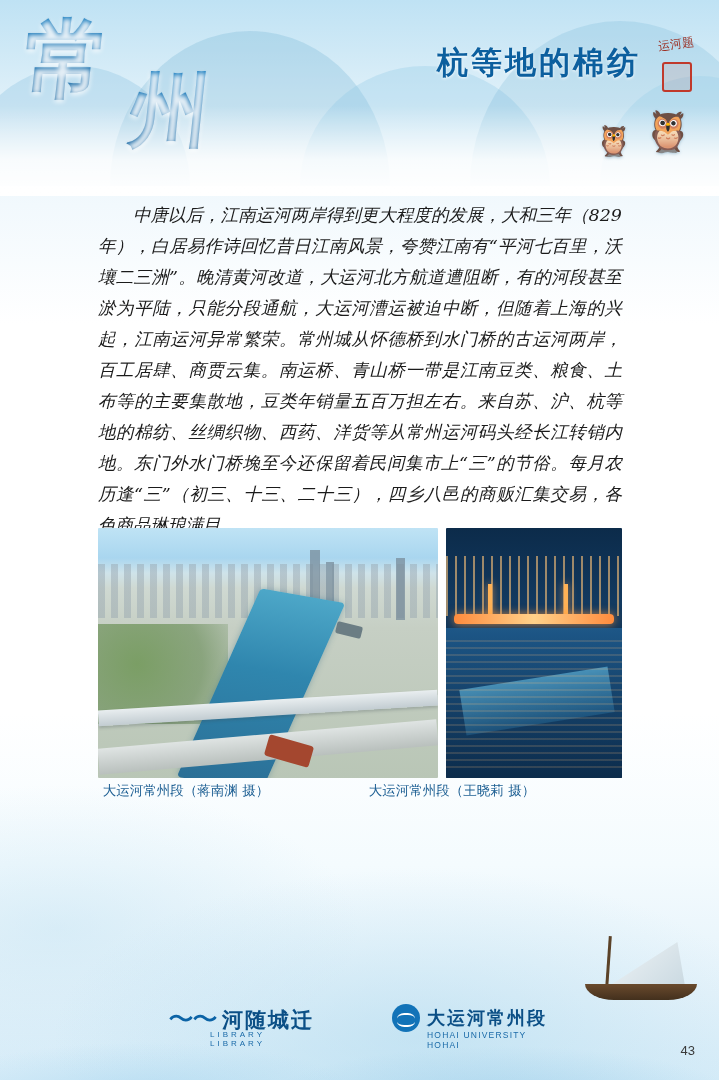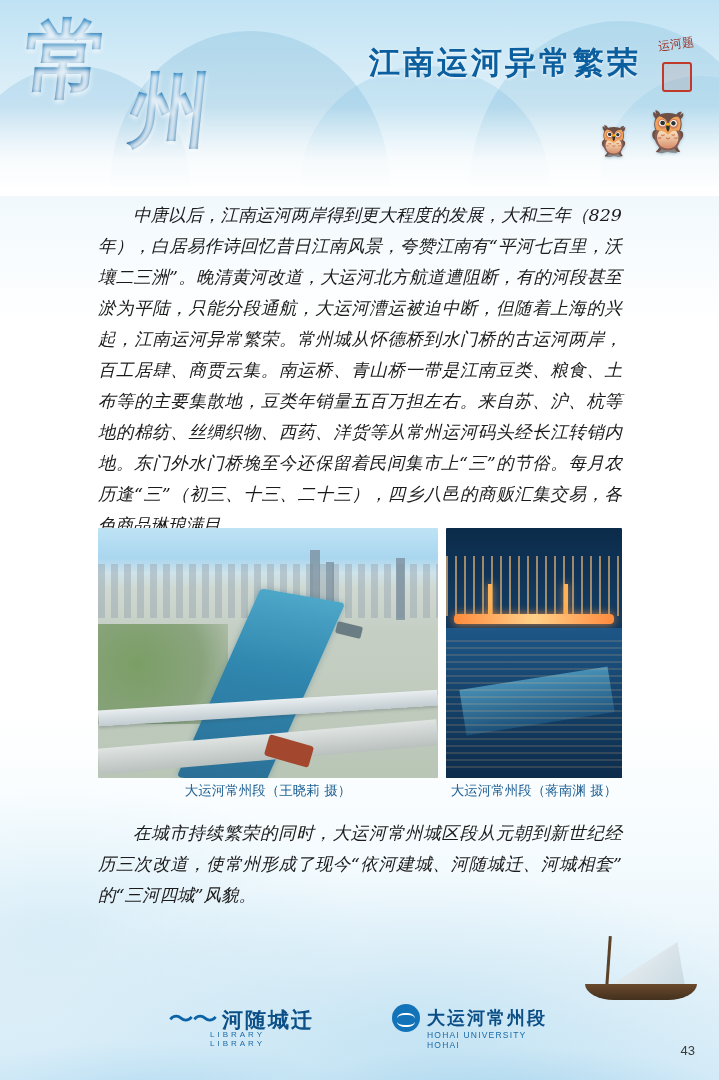--- a/index.html
+++ b/index.html
@@ -422,21 +422,21 @@
     <div class="mtn m3"></div>
     <div class="mtn m4"></div>
     <div class="mtn m5"></div>
     <div class="banner-fade"></div>
 
     <div class="title-main">
       <span class="c1">常</span>
       <span class="c2">州</span>
     </div>
 
-    <div class="title-sub">江南运河异常繁荣</div>
+    <div class="title-sub">杭等地的棉纺</div>
 
     <div class="seal">
       <div class="sig">运河题</div>
       <div class="sq"></div>
     </div>
 
     <div class="crane c-a">🦉</div>
     <div class="crane c-b">🦉</div>
   </div>
 
@@ -466,27 +466,24 @@
         <div class="pylon" style="left:118px;"></div>
         <div class="bridge-n"></div>
         <div class="river"></div>
         <div class="lane"></div>
         <div class="ripple"></div>
       </div>
     </div>
   </div>
 
   <div class="captions">
+    <div class="caption right">大运河常州段（蒋南渊 摄）</div>
     <div class="caption left">大运河常州段（王晓莉 摄）</div>
-    <div class="caption right">大运河常州段（蒋南渊 摄）</div>
   </div>
 
-  <div class="content2">
-    <p class="para">在城市持续繁荣的同时，大运河常州城区段从元朝到新世纪经历三次改道，使常州形成了现今“依河建城、河随城迁、河城相套”的“三河四城”风貌。</p>
-  </div>
 
   <div class="wave-deco"></div>
   <div class="boat-deco">
     <div class="mast"></div>
     <div class="sail"></div>
     <div class="hull"></div>
   </div>
 
   <div class="footer">
     <div class="logo-nj">

